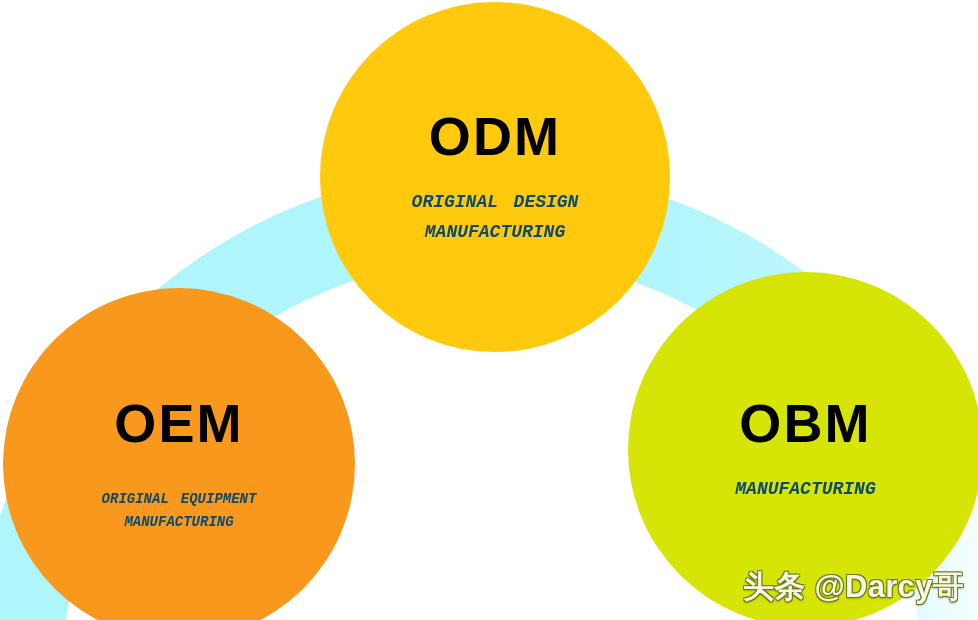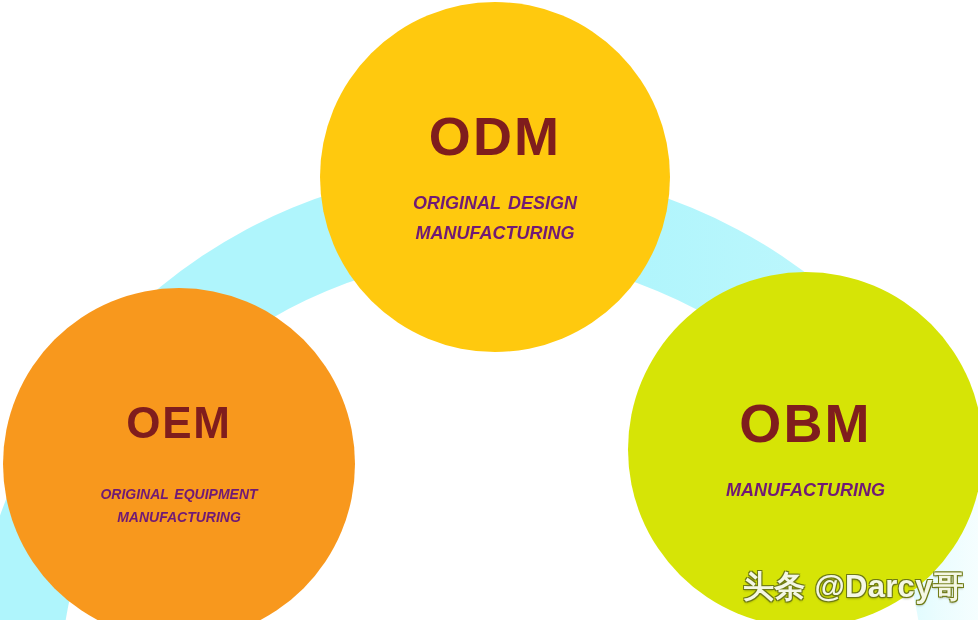--- a/index.html
+++ b/index.html
@@ -28,30 +28,30 @@
     display: flex;
     flex-direction: column;
     align-items: center;
     justify-content: center;
     text-align: center;
     box-sizing: border-box;
   }
   .node-title {
     font-family: "Liberation Sans", sans-serif;
     font-weight: 700;
-    color: #7f1d1d;
+    color: #000000;
     letter-spacing: 0.04em;
     line-height: 1;
     white-space: nowrap;
   }
   .node-sub {
-    font-family: Liberation Sans, sans-serif;
+    font-family: Liberation Mono, monospace;
     font-style: italic;
     font-weight: 700;
-    color: #701a75;
+    color: #0c4a6e;
     font-variant: small-caps;
     text-transform: lowercase;
     line-height: 1.16;
     white-space: nowrap;
   }
 
   
   #node-odm {
     left: 320px;
     top: 2px;
@@ -63,21 +63,21 @@
   #node-odm .node-sub   { font-size: 26px; }
 
   
   #node-oem {
     left: 3px;
     top: 288px;
     width: 352px;
     height: 352px;
     background: #F8981D;
   }
-  #node-oem .node-title { font-size: 44px; margin-bottom: 36px; }
+  #node-oem .node-title { font-size: 54px; margin-bottom: 36px; }
   #node-oem .node-sub   { font-size: 20px; }
 
   
   #node-obm {
     left: 628px;
     top: 272px;
     width: 355px;
     height: 355px;
     background: #D6E406;
   }

